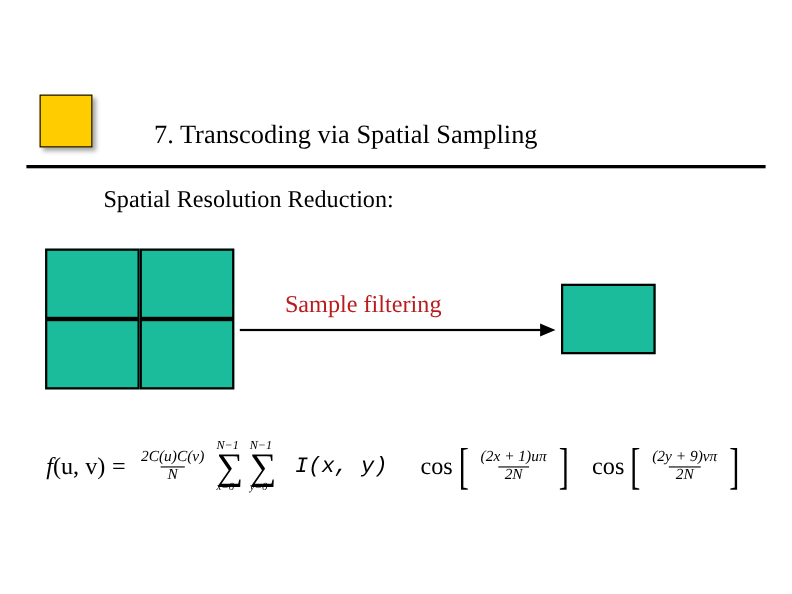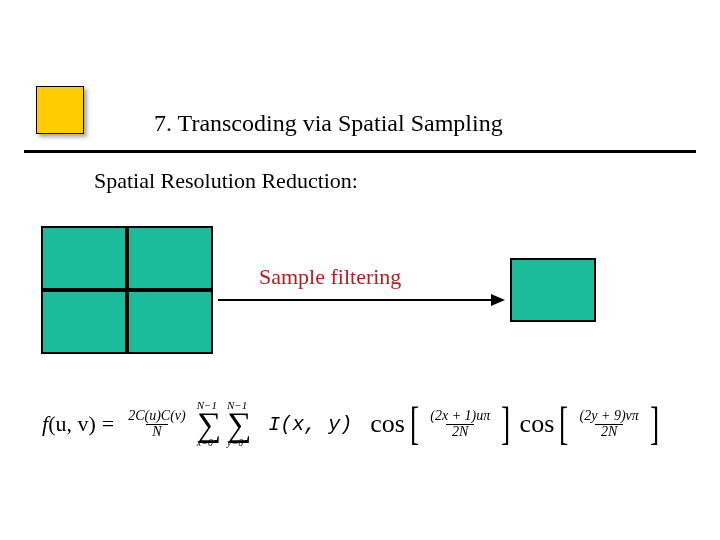--- a/index.html
+++ b/index.html
@@ -17,21 +17,21 @@
     top: 86px;
     width: 48px;
     height: 48px;
     background: #fc0;
     border: 1px solid #000;
     box-shadow: 3px 3px 4px rgba(0,0,0,0.35);
     z-index: 1;
   }
   .title {
     position: absolute;
-    left: 154px;
+    left: 140px;
     top: 110px;
     font-size: 24px;
     color: #000;
     font-family: "Times New Roman", Times, serif;
     z-index: 2;
   }
   .hr-top {
     position: absolute;
     left: 24px;
     top: 150px;
@@ -134,21 +134,21 @@
   .sumblock {
     display: inline-flex;
     flex-direction: column;
     line-height: 1;
     margin: 0 3px;
   }
   .sumblock .top { font-size: 11px; }
   .sumblock .sig { font-size: 34px; line-height: 0.8; font-family: "Times New Roman", serif; }
   .sumblock .bot { font-size: 10px; }
   .Ixy { font-size: 20px; margin: 0 14px; font-family: Liberation Mono, monospace; }
-  .cos { font-size: 26px; margin-left: 4px; }
+  .cos { font-size: 22px; margin-left: 16px; }
   .bracket-group {
     display: inline-flex;
     align-items: center;
     margin: 0 2px;
   }
   .bigbr {
     font-size: 46px;
     line-height: 0.75;
     font-weight: 300;
     transform: scaleX(0.6);

